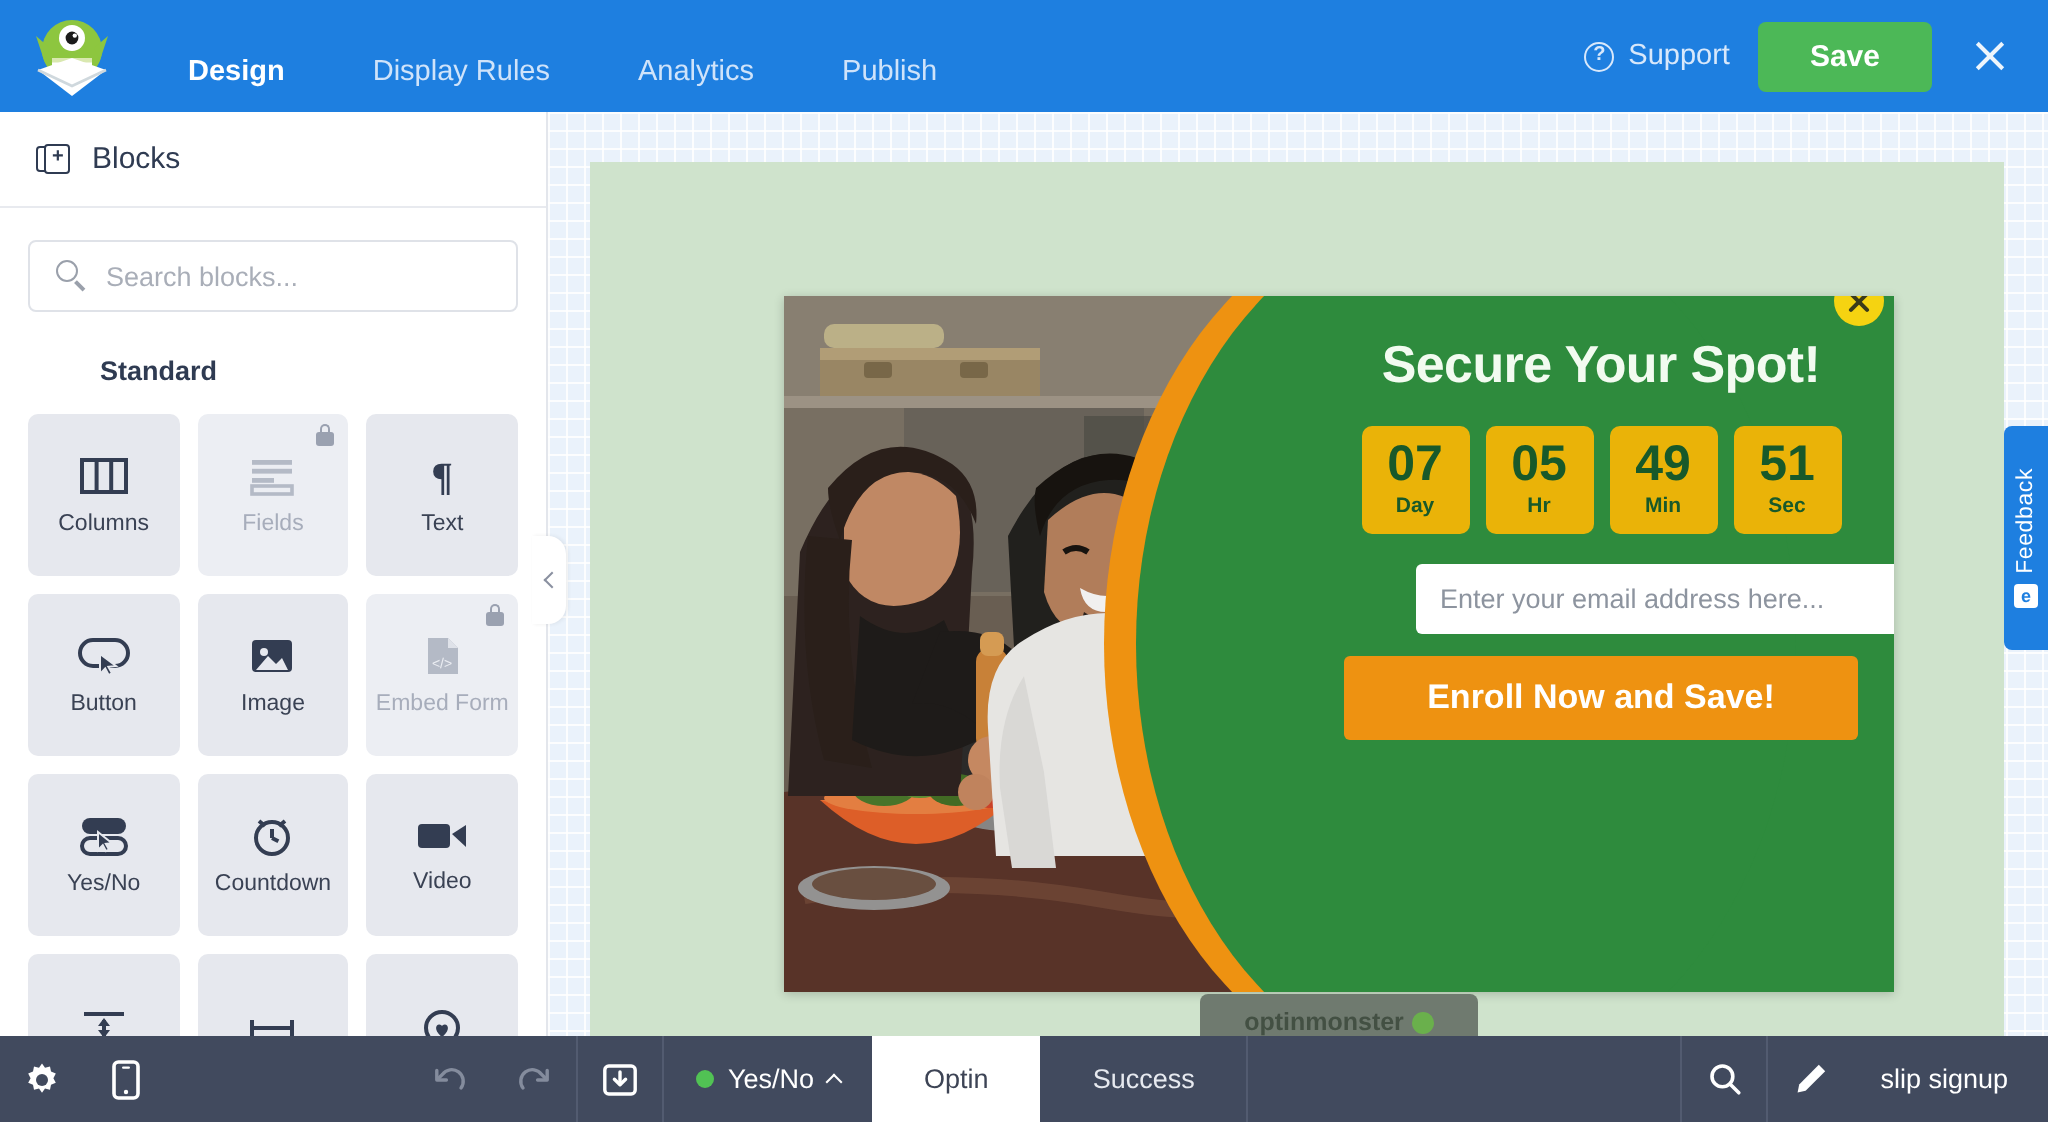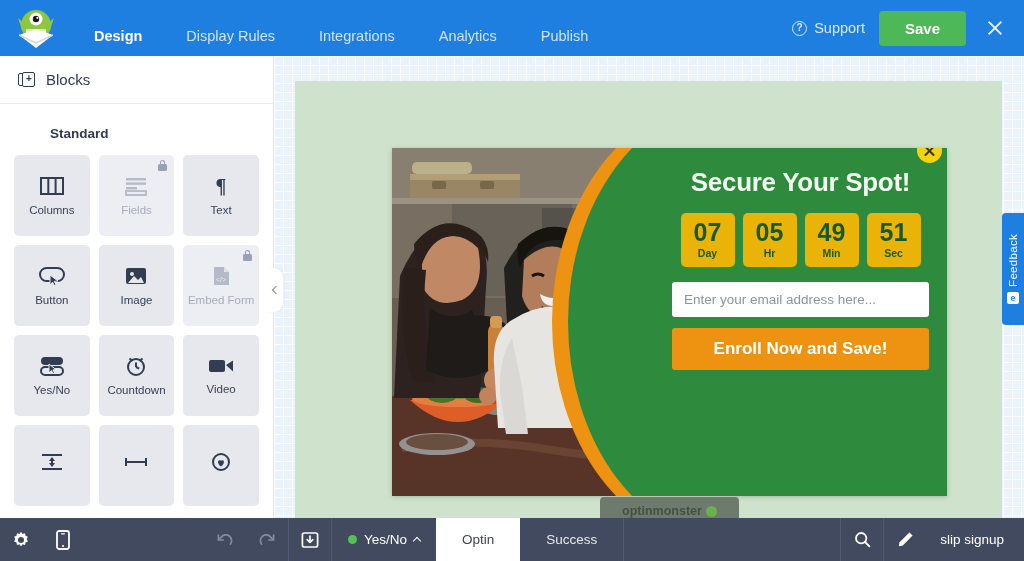--- a/index.html
+++ b/index.html
@@ -210,21 +210,21 @@
     font-size: 10.5px; font-weight: bold; color: #18592a; margin-top: 2px;
   }
   .popup-body {
     color: #f0f8ee; font-size: 14.2px; line-height: 1.38; margin-top: 15px;
     padding: 0 2px;
   }
   .popup-body b { font-weight: bold; }
   .email-input {
     margin-top: 15px; width: 100%; height: 35px; background: #ffffff;
     border: none; border-radius: 3px; padding: 0 12px; font-size: 13.5px;
-    color: #5c6470; outline: none; font-family: "Liberation Sans", sans-serif;
+    color: #5c6470; outline: none; font-family: "Liberation Sans", sans-serif; margin-left: 36px;
   }
   .email-input::placeholder { color: #8d949f; }
   .cta-btn {
     margin-top: 11px; width: 100%; height: 42px; background: #ee9211;
     border: none; border-radius: 3px; color: #ffffff; font-size: 17px;
     font-weight: bold; cursor: pointer;
     font-family: "Liberation Sans", sans-serif;
   }
   .om-badge {
     position: absolute; left: 305px; top: 416px; width: 139px; height: 28px;
@@ -317,23 +317,20 @@
       </svg>
     </div>
     <div class="nav-items">
       <div class="nav-item active">
         <span>Design</span>
       </div>
       <div class="nav-item">
         <span>Display Rules</span>
       </div>
       <div class="nav-item">
-        <span>Integrations</span>
-      </div>
-      <div class="nav-item">
         <span>Analytics</span>
       </div>
       <div class="nav-item">
         <span>Publish</span>
       </div>
     </div>
     <div class="nav-right">
       <div class="support-link">
         <span class="q-icon">?</span>
         <span>Support</span>
@@ -346,20 +343,26 @@
   <div class="sidebar">
     <div class="sidebar-head">
       <div class="blocks-icon">
         <div class="sq sq1"></div>
         <div class="sq sq2"></div>
         <div class="plus">+</div>
       </div>
       <div class="sidebar-title">Blocks</div>
     </div>
 
+    <div class="search-wrap">
+      <div class="search-box">
+        <span class="mag"></span>
+        <input type="text" placeholder="Search blocks..." style="">
+      </div>
+    </div>
 
     <div class="section-label">Standard</div>
 
     <div class="block-grid">
 
       <div class="block-cell">
         <svg width="24" height="20" class="bicon">
           <rect x="1" y="2" width="22" height="16" fill="none" stroke="currentColor" stroke-width="2"></rect>
           <line x1="8.3" y1="2" x2="8.3" y2="18" stroke="currentColor" stroke-width="2"></line>
           <line x1="15.6" y1="2" x2="15.6" y2="18" stroke="currentColor" stroke-width="2"></line>

